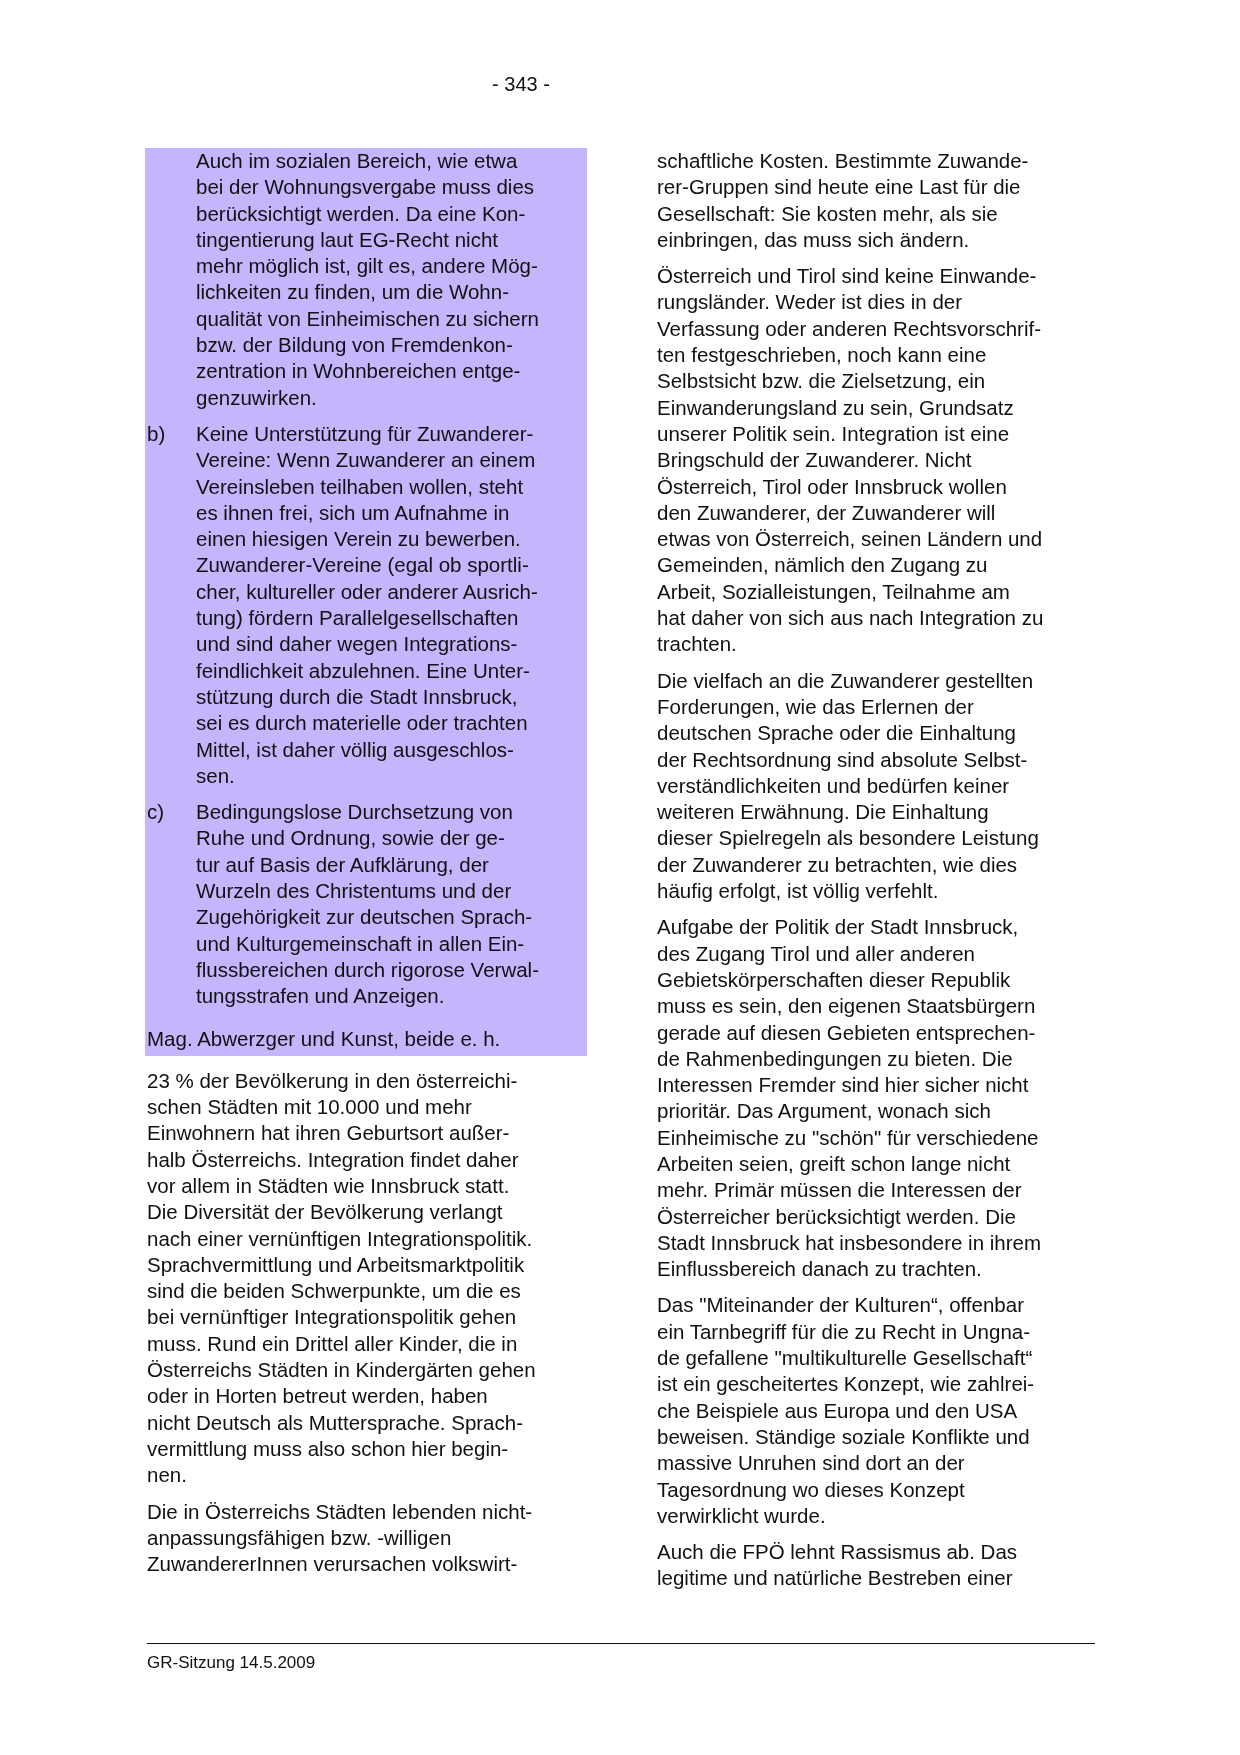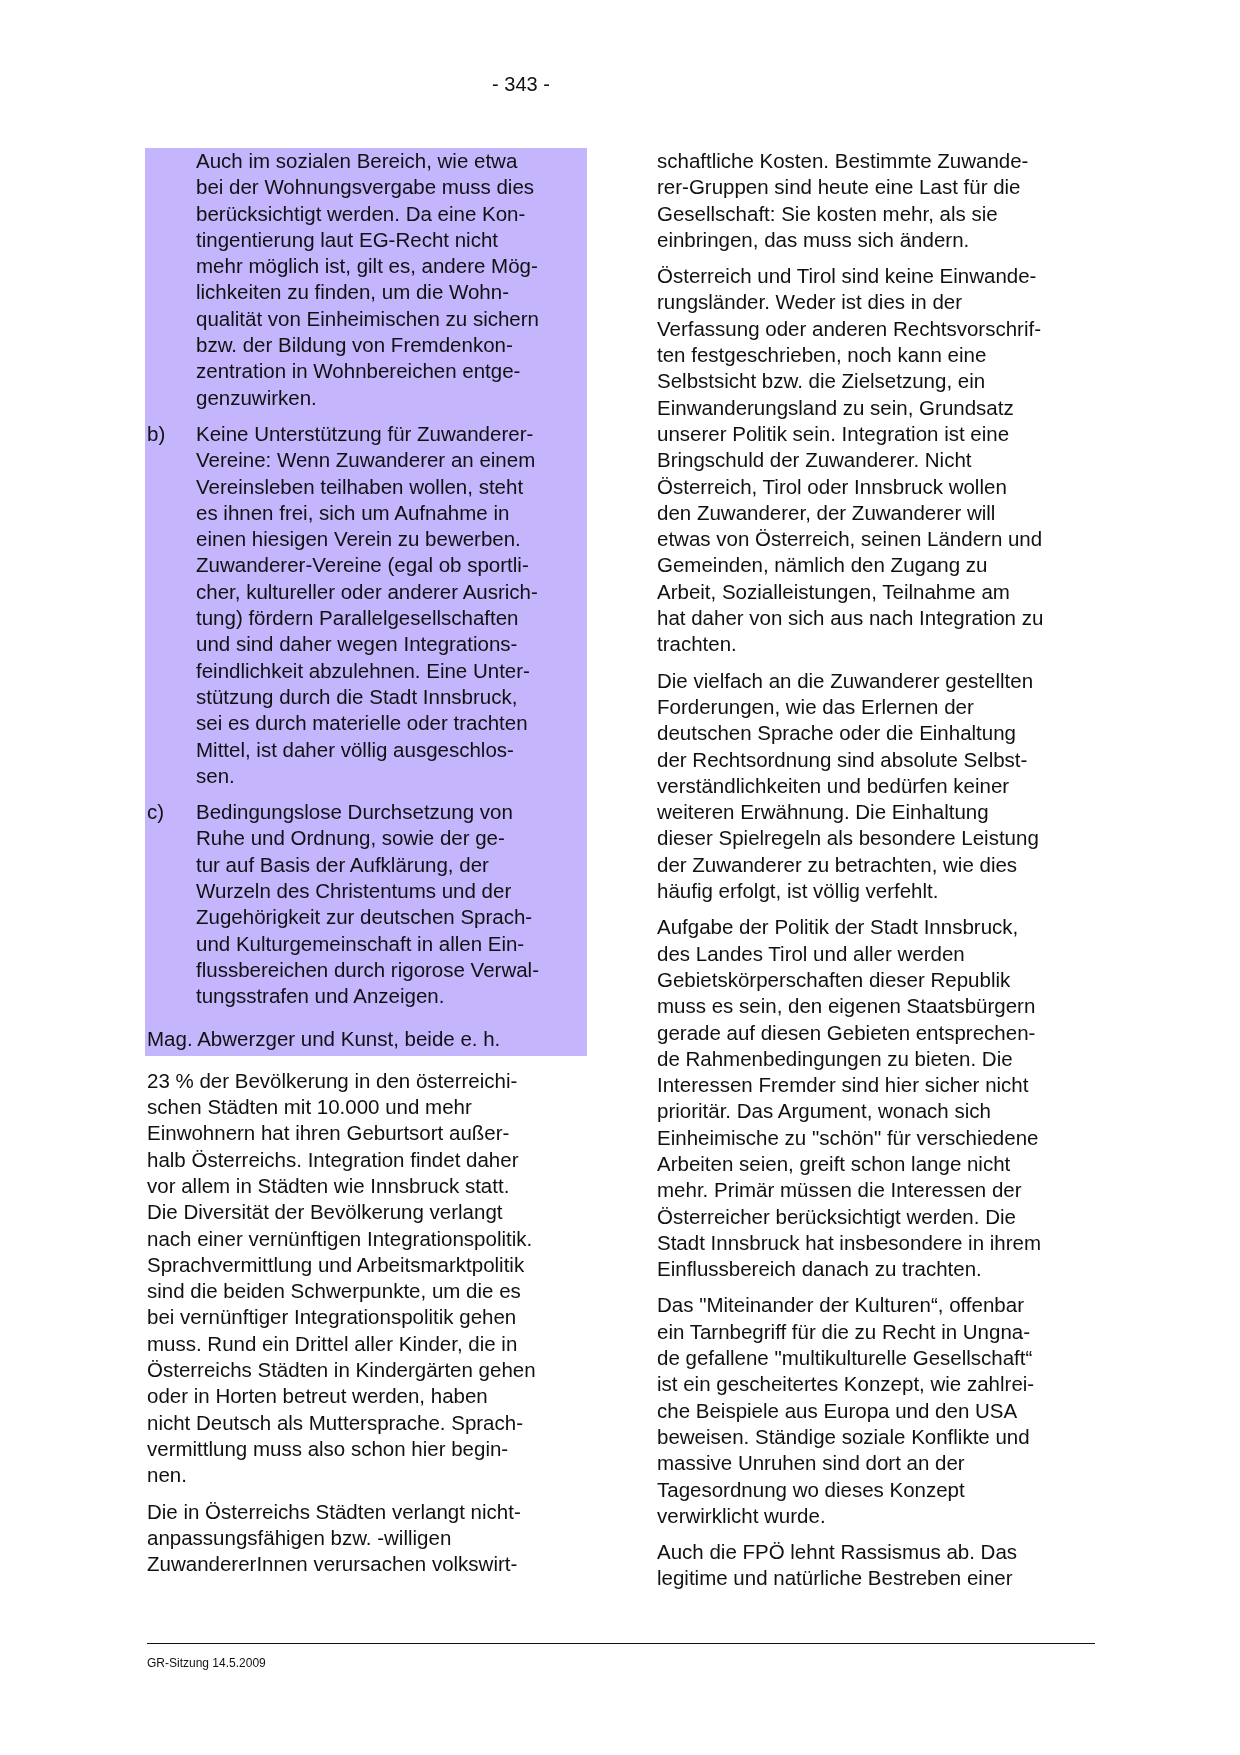--- a/index.html
+++ b/index.html
@@ -23,21 +23,21 @@
     .item .lbl { width: 49px; flex: 0 0 49px; }
     .item .txt { flex: 1; }
     .sign { margin-top: 16px; }
     p.para { margin: 0 0 10px 0; }
     .line { white-space: nowrap; display: block; }
     .footer-rule {
       position: absolute; left: 147px; top: 1643px; width: 948px; height: 0;
       border-top: 1.5px solid #111;
     }
     .footer {
-      position: absolute; left: 147px; top: 1650px; font-size: 12px;
+      position: absolute; left: 147px; top: 1650px; font-size: 17px;
     }
   </style>
 </head>
 <body>
 
 <div class="page-number">- 343 -</div>
 
 <div class="col col-left">
   <div class="shaded">
     <div class="indent-p">
@@ -105,21 +105,21 @@
     <span class="line">bei vernünftiger Integrationspolitik gehen</span>
     <span class="line">muss. Rund ein Drittel aller Kinder, die in</span>
     <span class="line">Österreichs Städten in Kindergärten gehen</span>
     <span class="line">oder in Horten betreut werden, haben</span>
     <span class="line">nicht Deutsch als Muttersprache. Sprach-</span>
     <span class="line">vermittlung muss also schon hier begin-</span>
     <span class="line">nen.</span>
   </p>
 
   <p class="para">
-    <span class="line">Die in Österreichs Städten verlangt nicht-</span>
+    <span class="line">Die in Österreichs Städten lebenden nicht-</span>
     <span class="line">anpassungsfähigen bzw. -willigen</span>
     <span class="line">ZuwandererInnen verursachen volkswirt-</span>
   </p>
 </div>
 
 <div class="col col-right">
   <p class="para">
     <span class="line">schaftliche Kosten. Bestimmte Zuwande-</span>
     <span class="line">rer-Gruppen sind heute eine Last für die</span>
     <span class="line">Gesellschaft: Sie kosten mehr, als sie</span>
@@ -148,21 +148,21 @@
     <span class="line">deutschen Sprache oder die Einhaltung</span>
     <span class="line">der Rechtsordnung sind absolute Selbst-</span>
     <span class="line">verständlichkeiten und bedürfen keiner</span>
     <span class="line">weiteren Erwähnung. Die Einhaltung</span>
     <span class="line">dieser Spielregeln als besondere Leistung</span>
     <span class="line">der Zuwanderer zu betrachten, wie dies</span>
     <span class="line">häufig erfolgt, ist völlig verfehlt.</span>
   </p>
   <p class="para">
     <span class="line">Aufgabe der Politik der Stadt Innsbruck,</span>
-    <span class="line">des Landes Tirol und aller werden</span>
+    <span class="line">des Zugang Tirol und aller anderen</span>
     <span class="line">Gebietskörperschaften dieser Republik</span>
     <span class="line">muss es sein, den eigenen Staatsbürgern</span>
     <span class="line">gerade auf diesen Gebieten entsprechen-</span>
     <span class="line">de Rahmenbedingungen zu bieten. Die</span>
     <span class="line">Interessen Fremder sind hier sicher nicht</span>
     <span class="line">prioritär. Das Argument, wonach sich</span>
     <span class="line">Einheimische zu "schön" für verschiedene</span>
     <span class="line">Arbeiten seien, greift schon lange nicht</span>
     <span class="line">mehr. Primär müssen die Interessen der</span>
     <span class="line">Österreicher berücksichtigt werden. Die</span>

